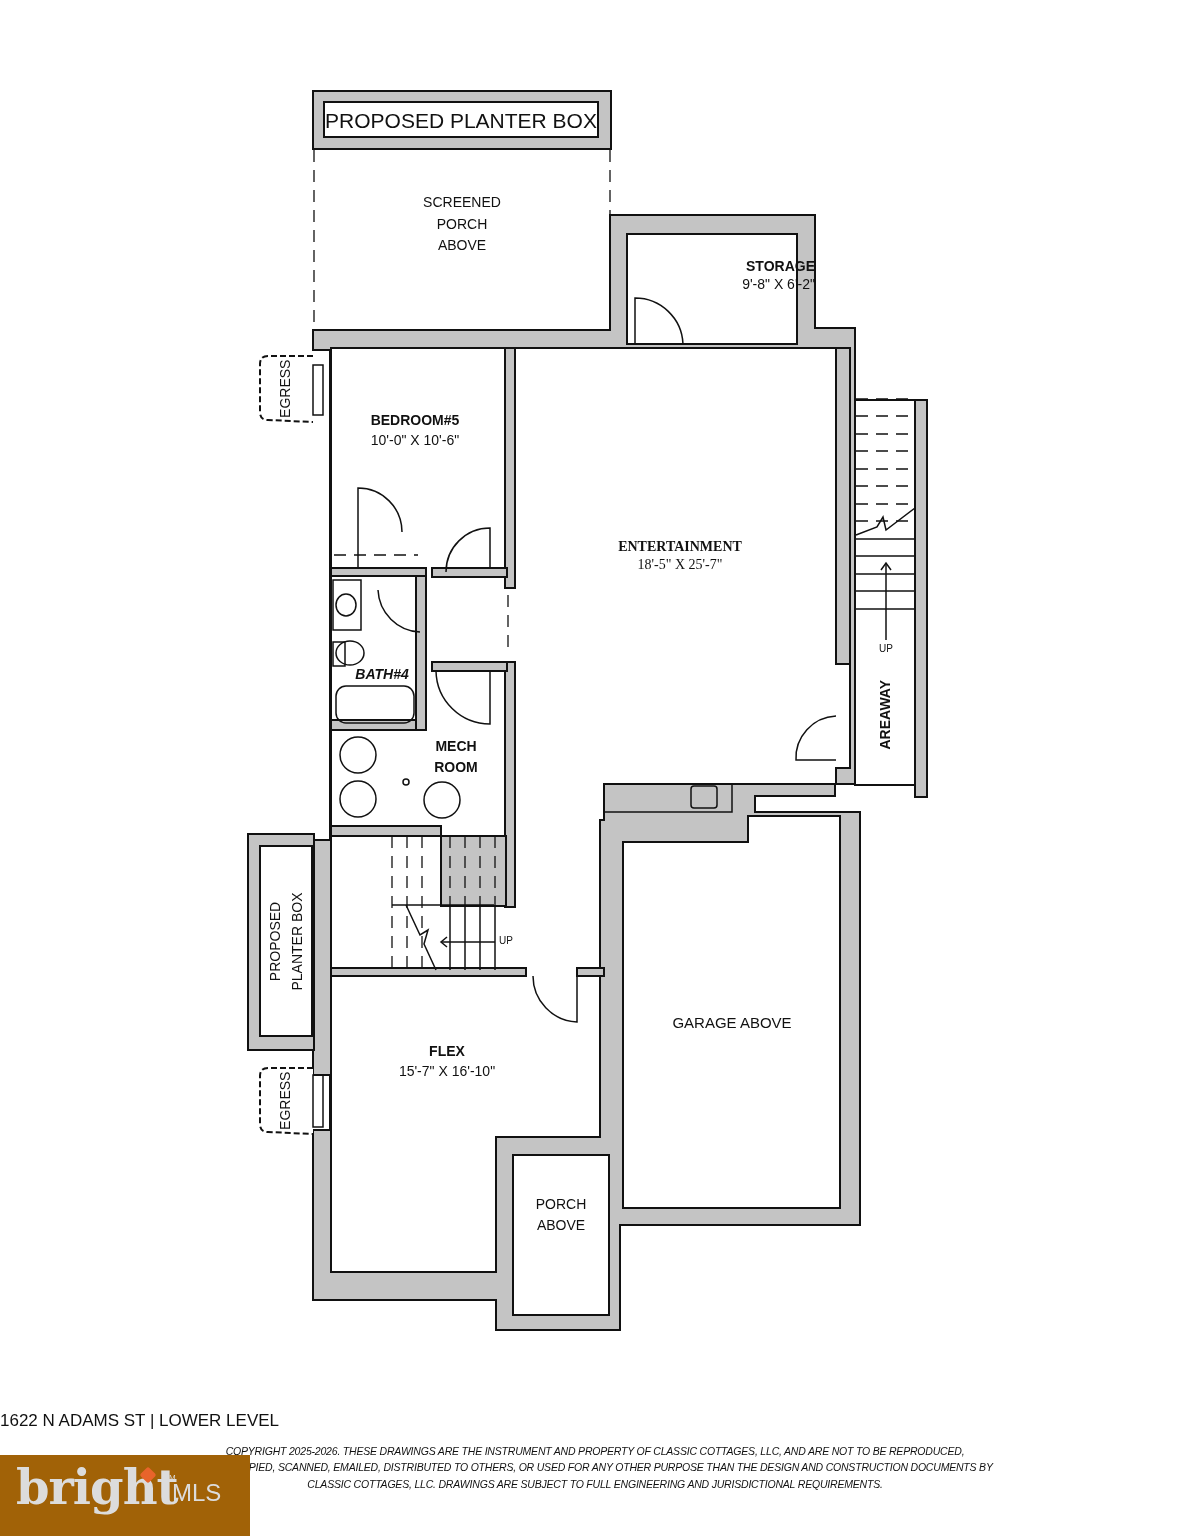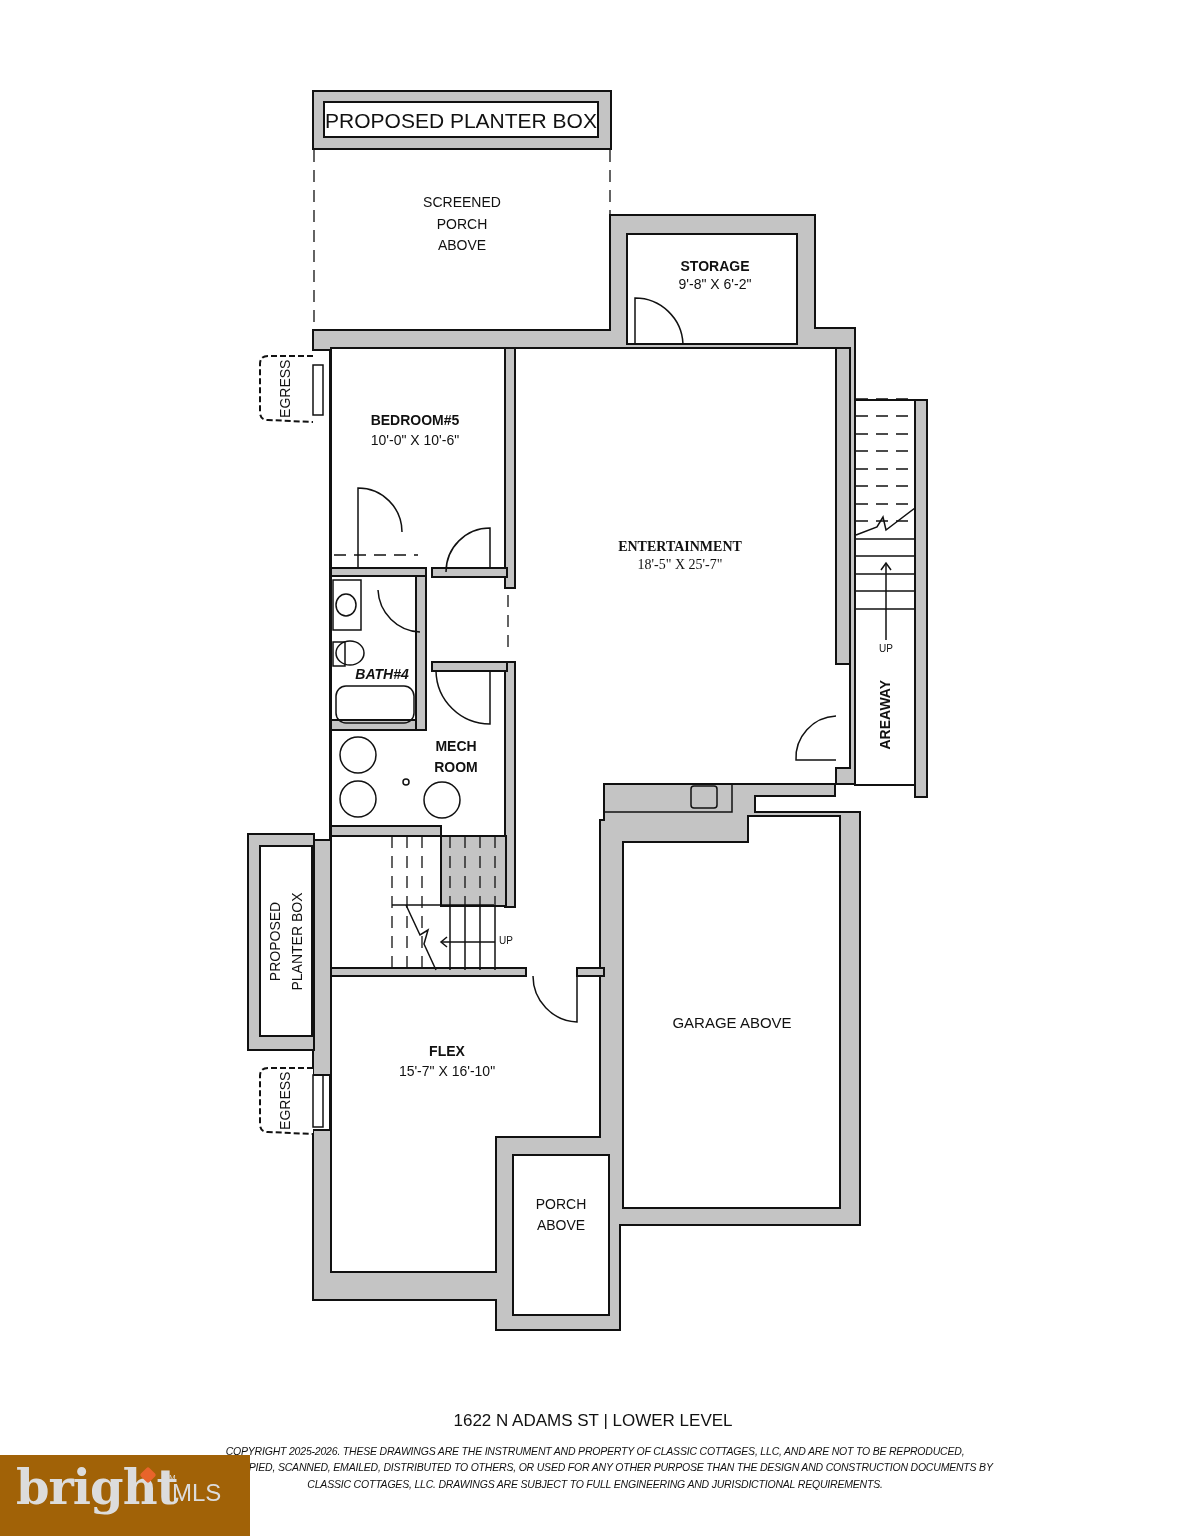--- a/index.html
+++ b/index.html
@@ -7,21 +7,21 @@
   #plan { position: absolute; left: 0; top: 0; width: 1186px; height: 1536px; }
   .wall { fill: #c4c4c4; stroke: #111; stroke-width: 2; }
   .room { fill: #ffffff; stroke: #111; stroke-width: 2; }
   .thin { fill: none; stroke: #111; stroke-width: 1.5; }
   .dash { fill: none; stroke: #111; stroke-width: 1.3; stroke-dasharray: 12 8; }
   .lbl { position: absolute; text-align: center; color: #111; font-family: "Liberation Sans", sans-serif; line-height: 1.25; white-space: nowrap; }
   .room-name { font-size: 14px; font-weight: bold; }
   .room-dim { font-size: 14px; }
   .plain { font-size: 14px; }
   .vert { transform-origin: center; transform: rotate(-90deg); }
-  #title { position: absolute; left: 0; width: 1186px; top: 1411px; text-align: center; font-size: 17px; color: #111; }
+  #title { position: absolute; left: 0; width: 1186px; top: 1411px; font-size: 17px; color: #111; }
   #copyright { position: absolute; left: 190px; width: 810px; top: 1443px; text-align: center; font-size: 10.5px; font-style: italic; color: #111; line-height: 1.55; letter-spacing: -0.2px; }
   #logo { position: absolute; left: 0; top: 1455px; width: 250px; height: 81px; background: #a16207; }
   #logo .bright { position: absolute; left: 16px; top: 4px; font-family: "DejaVu Serif", serif; font-size: 48px; color: #dcdcdc; font-weight: bold; letter-spacing: -1px; }
   #logo .mls { position: absolute; left: 172px; top: 24px; font-size: 24px; color: #dcdcdc; text-align: right; }
   #logo .tm { position: absolute; left: 164px; top: 10px; font-size: 8px; color: #dcdcdc; margin-top: 8px; }
   #logo .spark { position: absolute; left: 142px; top: 14px; width: 12px; height: 12px; background: #e8642b; transform: rotate(45deg); border-radius: 2px; }
 </style>
 </head>
 <body>
 
@@ -154,21 +154,21 @@
 </svg>
 
 <div class="lbl plain" style="left:324px; top:108px; width:274px; font-size:21px;">PROPOSED PLANTER BOX</div>
 
 <div class="lbl plain" style="left:400px; top:194px; width:124px;">
   <div>SCREENED</div>
   <div style="margin-top:4px;">PORCH</div>
   <div style="margin-top:4px;">ABOVE</div>
 </div>
 
-<div class="lbl" style="left:640px; top:258px; width:150px;">
+<div class="lbl" style="left:665px; top:258px; width:150px;text-align:right;">
   <div class="room-name">STORAGE</div>
   <div class="room-dim">9'-8" X 6'-2"</div>
 </div>
 
 <div class="lbl" style="left:340px; top:412px; width:150px;">
   <div class="room-name">BEDROOM#5</div>
   <div class="room-dim" style="margin-top:2px;">10'-0" X 10'-6"</div>
 </div>
 
 <div class="lbl" style="left:590px; top:538px; width:180px;font-family:Liberation Serif, serif;">

